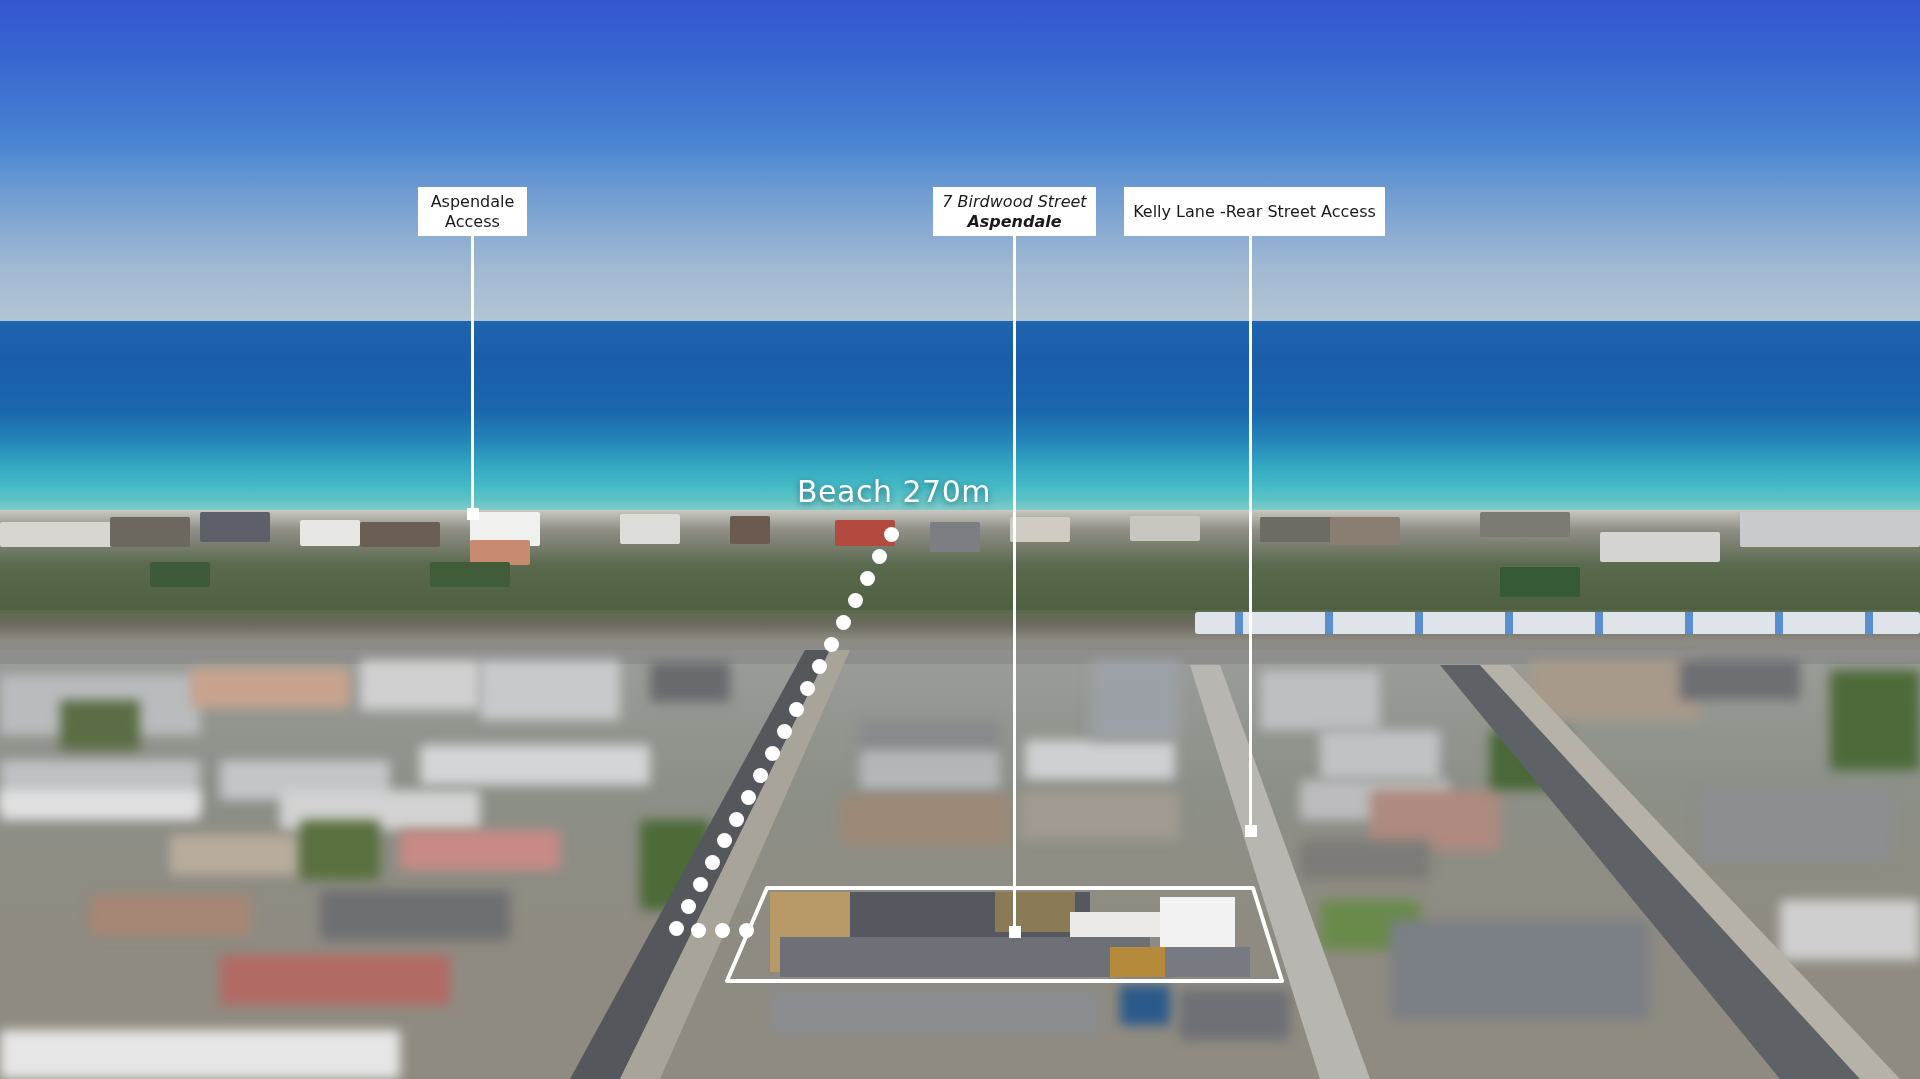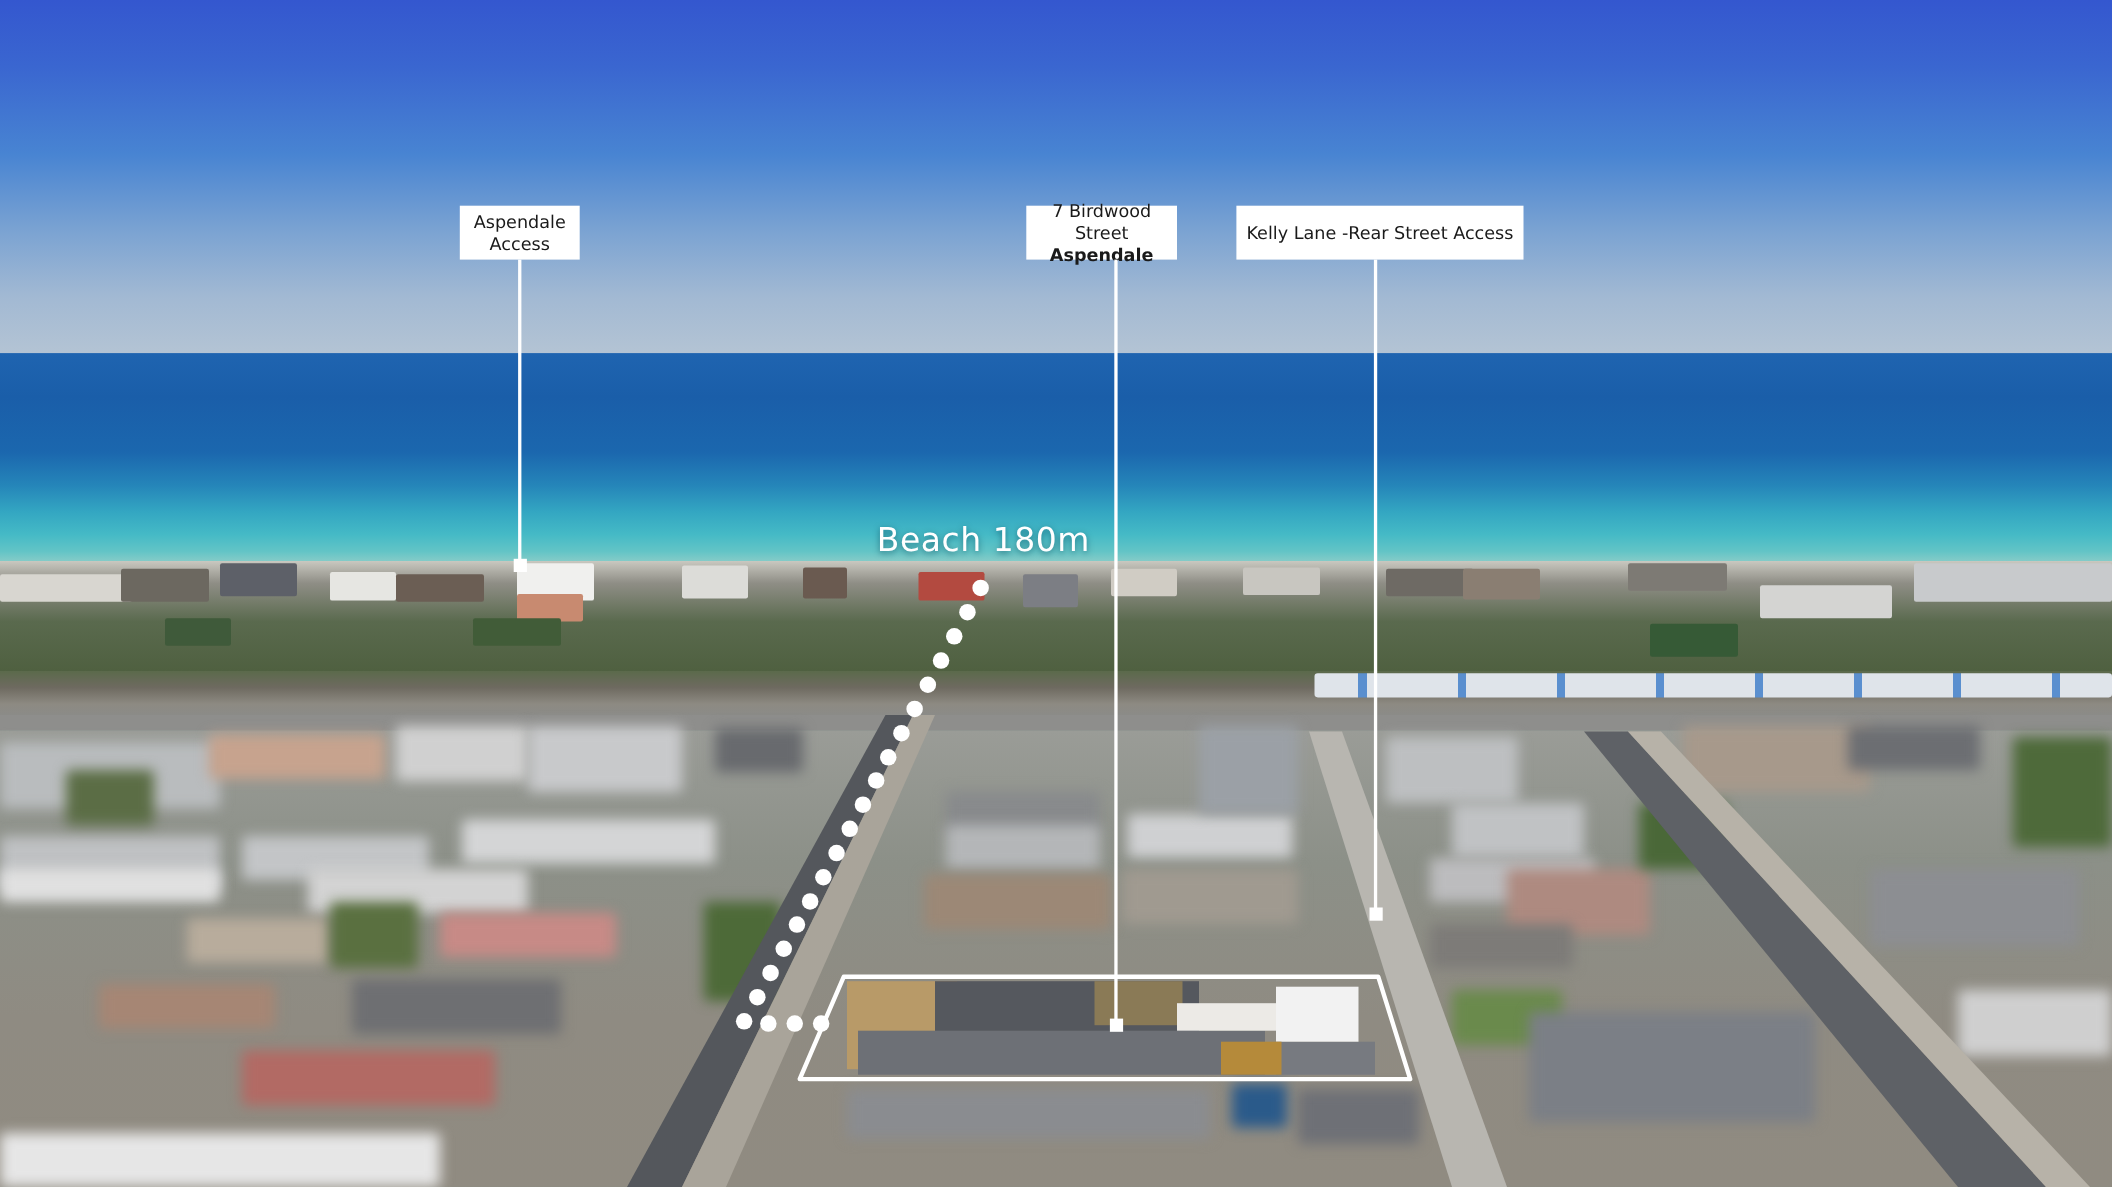--- a/index.html
+++ b/index.html
@@ -122,21 +122,21 @@
     <div style="position:absolute;left:310px;top:25px;width:90px;height:25px;background:#eceae6"></div>
     <div style="position:absolute;left:400px;top:60px;width:90px;height:30px;background:#777a80"></div>
     <div style="position:absolute;left:400px;top:10px;width:75px;height:50px;background:#f2f2f2"></div>
     <div style="position:absolute;left:350px;top:60px;width:55px;height:30px;background:#b58a3a"></div>
   </div>
   <svg style="position:absolute;left:0;top:0" width="1920" height="1079">
     <polygon points="767,888 1253,888 1282,981 727,981" fill="none" stroke="#ffffff" stroke-width="4" stroke-linejoin="round"></polygon>
   </svg>
 </div>
 
-<div class="beach-dist">Beach 180m</div>
+<div class="beach-dist">Beach 270m</div>
 <div>
   <div class="dot" style="left:884px;top:527px"></div>
   <div class="dot" style="left:872px;top:549px"></div>
   <div class="dot" style="left:860px;top:571px"></div>
   <div class="dot" style="left:848px;top:593px"></div>
   <div class="dot" style="left:836px;top:615px"></div>
   <div class="dot" style="left:824px;top:637px"></div>
   <div class="dot" style="left:812px;top:659px"></div>
   <div class="dot" style="left:800px;top:681px"></div>
   <div class="dot" style="left:789px;top:702px"></div>
@@ -155,21 +155,21 @@
   <div class="dot" style="left:739px;top:923px"></div>
 </div>
 
 <div class="label-box" style="left:418px;top:187px;width:109px;height:49px;">
   <span>Aspendale</span>
   <span>Access</span>
 </div>
 <div class="pin-line" style="left:471px;top:236px;height:275px;"></div>
 <div class="pin-end" style="left:467px;top:508px;"></div>
 
-<div class="label-box" style="left:933px;top:187px;width:137px;height:49px;">
+<div class="label-box" style="left:933px;top:187px;width:163px;height:49px;font-style:italic;">
   <span>7 Birdwood Street</span>
   <span class="bold">Aspendale</span>
 </div>
 <div class="pin-line" style="left:1013px;top:236px;height:693px;"></div>
 <div class="pin-end" style="left:1009px;top:926px;"></div>
 
 <div class="label-box" style="left:1124px;top:187px;width:261px;height:49px;">
   <span>Kelly Lane -Rear Street Access</span>
 </div>
 <div class="pin-line" style="left:1249px;top:236px;height:592px;"></div>

